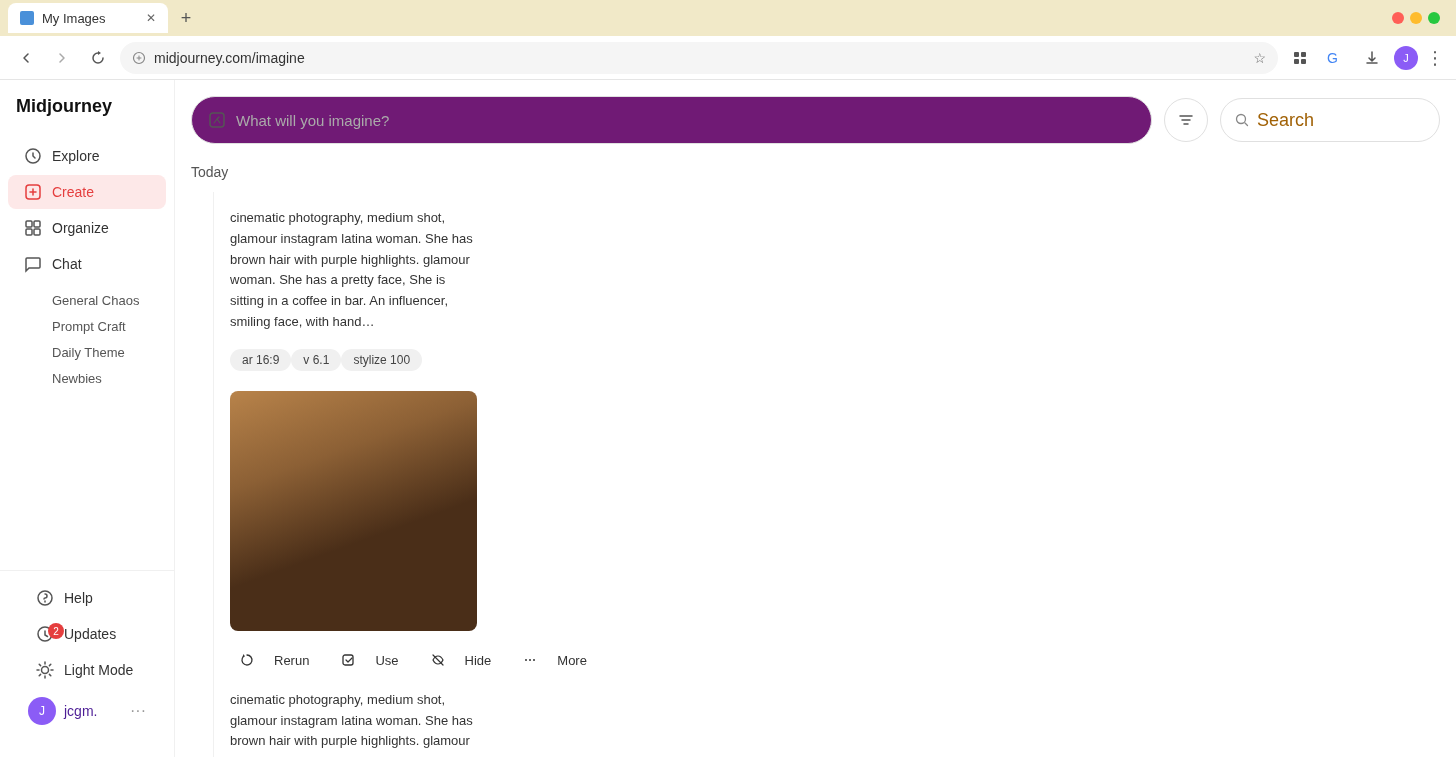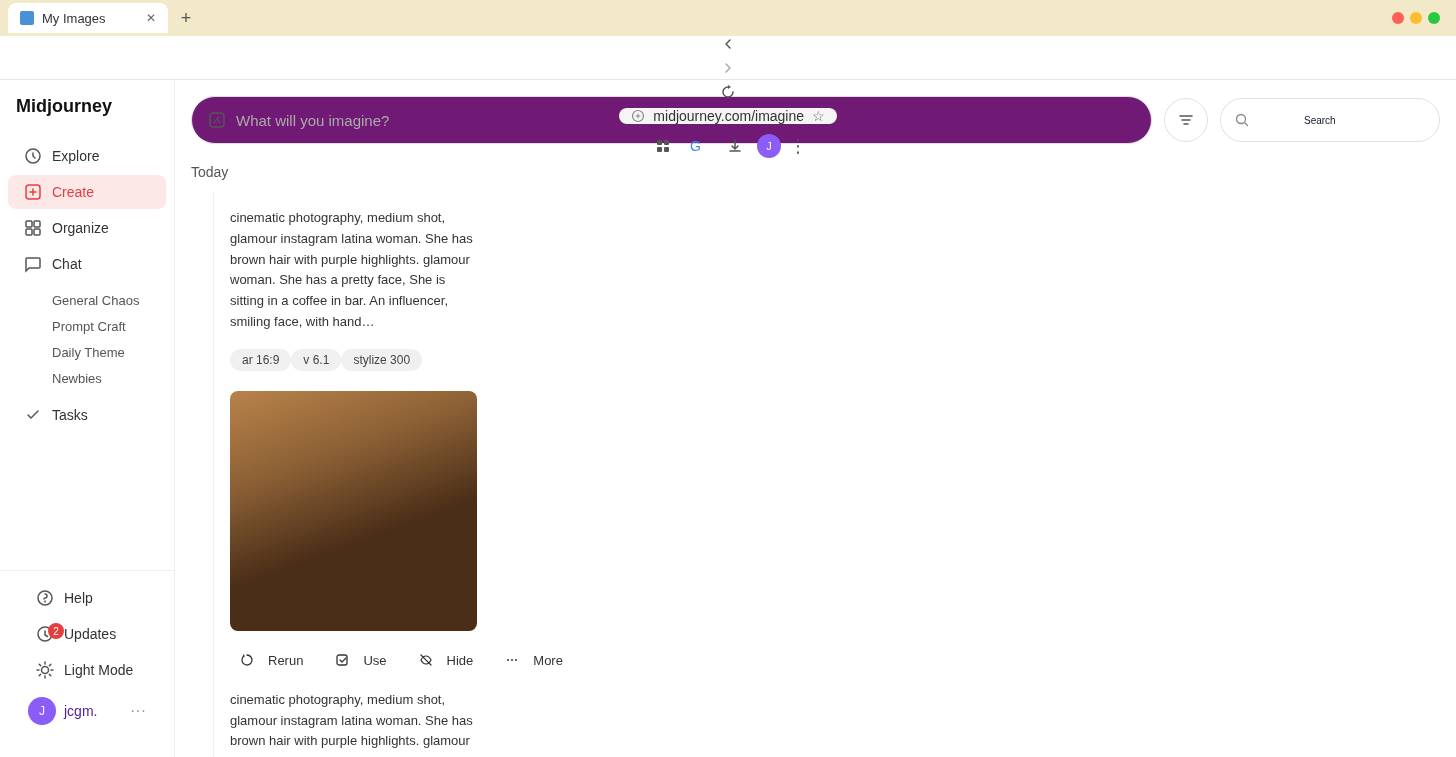--- a/index.html
+++ b/index.html
@@ -11,21 +11,21 @@
     .tab { background: #fff; border-radius: 8px 8px 0 0; padding: 0 12px; height: 30px; display: flex; align-items: center; gap: 8px; font-size: 13px; color: #333; min-width: 160px; }
     .tab-favicon { width: 14px; height: 14px; background: #4a90d9; border-radius: 2px; }
     .tab-close { margin-left: auto; color: #666; cursor: pointer; font-size: 12px; }
     .new-tab-btn { width: 28px; height: 28px; display: flex; align-items: center; justify-content: center; color: #555; cursor: pointer; font-size: 18px; }
     .window-btn { width: 12px; height: 12px; border-radius: 50%; cursor: pointer; }
     .win-min { background: #febc2e; }
     .win-max { background: #28c840; }
     .win-close { background: #ff5f57; }
     .win-btns-row { display: flex; gap: 6px; align-items: center; }
 
-    .nav-bar { background: #fff; display: flex; align-items: center; height: 44px; padding: 0 12px; gap: 8px; border-bottom: 1px solid #e5e5e5; flex-direction: column; }
+    .nav-bar { background: #fff; display: flex; align-items: center; height: 44px; padding: 0 12px; gap: 8px; border-bottom: 1px solid #e5e5e5; }
     .nav-btn { width: 28px; height: 28px; display: flex; align-items: center; justify-content: center; color: #555; cursor: pointer; border-radius: 50%; }
     .url-bar { flex: 1; height: 32px; background: #f5f5f5; border-radius: 16px; display: flex; align-items: center; padding: 0 12px; gap: 8px; font-size: 14px; color: #333; }
     .url-text { flex: 1; font-size: 14px; color: #333; }
     .star-btn, .ext-btn { color: #666; font-size: 14px; cursor: pointer; }
     .nav-right { display: flex; gap: 8px; align-items: center; }
     .nav-icon-btn { width: 28px; height: 28px; display: flex; align-items: center; justify-content: center; color: #555; cursor: pointer; }
     .avatar-circle { width: 24px; height: 24px; border-radius: 50%; background: #8b5cf6; display: flex; align-items: center; justify-content: center; color: white; font-size: 11px; }
     .more-btn { font-size: 18px; color: #555; cursor: pointer; }
 
     
@@ -50,38 +50,38 @@
 
     
     .main-content { flex: 1; overflow-y: auto; padding: 16px 16px; background: #fff; }
 
     
     .top-bar { display: flex; align-items: center; gap: 12px; margin-bottom: 20px; }
     .imagine-input { flex: 1; height: 48px; border: 1px solid #e0e0e0; border-radius: 24px; display: flex; align-items: center; padding: 0 16px; gap: 10px; background: #701a75; cursor: text; }
     .imagine-placeholder { color: #aaa; font-size: 15px; }
     .filter-btn { width: 44px; height: 44px; border: 1px solid #e0e0e0; border-radius: 50%; display: flex; align-items: center; justify-content: center; cursor: pointer; color: #555; }
     .search-bar { width: 220px; height: 44px; border: 1px solid #e0e0e0; border-radius: 22px; display: flex; align-items: center; padding: 0 14px; gap: 8px; cursor: pointer; }
-    .search-text { color: #0f172a; font-size: 10px; margin-left: 47px; }
+    .search-text { color: #a16207; font-size: 18px; }
 
     
     .section-label { font-size: 14px; color: #555; margin-bottom: 12px; font-weight: 500; }
 
     
     .image-grid { display: grid; grid-template-columns: 1fr 1fr; gap: 6px; max-width: 900px; }
     .image-cell { border-radius: 8px; overflow: hidden; position: relative; background: #ccc; cursor: pointer; }
     .image-placeholder { width: 100%; height: 240px; background: linear-gradient(135deg, #c9956a 0%, #8b6340 30%, #6b4423 60%, #4a3020 100%); position: relative; overflow: hidden; }
     .image-placeholder::after { content: ''; position: absolute; inset: 0; background: rgba(0,0,0,0.1); }
 
     
     .image-panel { width: 280px; min-width: 280px; padding: 16px; border-left: 1px solid #f0f0f0; background: #fff; }
     .image-desc { font-size: 13px; color: #333; line-height: 1.6; margin-bottom: 16px; }
     .image-tags { display: flex; gap: 0; flex-wrap: wrap; margin-bottom: 20px; }
     .tag { background: #f0f0f0; border-radius: 16px; padding: 4px 12px; font-size: 12px; color: #444; }
     .action-row { display: flex; gap: 12px; align-items: center; margin-top: auto; }
-    .action-btn { display: flex; align-items: center; gap: 14px; font-size: 13px; color: #333; cursor: pointer; padding: 6px 10px; border-radius: 8px; }
+    .action-btn { display: flex; align-items: center; gap: 20px; font-size: 13px; color: #333; cursor: pointer; padding: 6px 10px; border-radius: 8px; }
     .action-btn svg { width: 14px; height: 14px; }
     .panel-desc2 { font-size: 13px; color: #333; line-height: 1.6; margin-top: 16px; }
 
     
     .img1 { background: linear-gradient(160deg, #c8974a 0%, #a06c30 25%, #5c3a1e 50%, #3d2510 75%, #2a1a0e 100%); }
     .img2 { background: linear-gradient(160deg, #b8834a 0%, #8c6035 25%, #4a2e18 50%, #d4a870 30%, #8c6035 80%); }
     .img3 { background: linear-gradient(160deg, #b8834a 0%, #8c6035 25%, #4a2e18 50%, #5a3a20 75%); }
     .img4 { background: linear-gradient(160deg, #c09060 0%, #8c6035 30%, #4a2e18 60%, #3a2210 90%); }
     .img5 { background: linear-gradient(160deg, #b8834a 0%, #7c5030 40%, #3a2210 80%); }
     .img6 { background: linear-gradient(160deg, #c09060 0%, #8c6035 30%, #5a3a20 70%); }
@@ -193,26 +193,20 @@
         <span>Chat</span>
       </div>
 
       <div class="nav-sub">
         <div class="nav-sub-item">General Chaos</div>
         <div class="nav-sub-item">Prompt Craft</div>
         <div class="nav-sub-item">Daily Theme</div>
         <div class="nav-sub-item">Newbies</div>
       </div>
 
-      <div class="nav-item">
-        <svg viewBox="0 0 18 18" fill="none">
-            <path d="M4 9l3 3 7-7" stroke="#555" stroke-width="1.5" stroke-linecap="round" stroke-linejoin="round"></path>
-          </svg>
-        <span>Tasks</span>
-      </div>
     </div>
 
     <div class="sidebar-bottom">
 
       <div class="sidebar-bottom-item">
         <svg width="18" height="18" viewBox="0 0 18 18" fill="none">
             <circle cx="9" cy="9" r="7" stroke="#555" stroke-width="1.5"></circle>
             <path d="M9 13v-1M9 5a2 2 0 0 1 0 4c-1 0-1 1-1 1" stroke="#555" stroke-width="1.5" stroke-linecap="round"></path>
           </svg>
         <span>Help</span>
@@ -308,21 +302,21 @@
           </div>
         </div>
       </div>
 
       <div class="image-panel">
         <p class="image-desc">cinematic photography, medium shot, glamour instagram latina woman. She has brown hair with purple highlights. glamour woman. She has a pretty face, She is sitting in a coffee in bar. An influencer, smiling face, with hand…</p>
 
         <div class="image-tags">
           <div class="tag">ar 16:9</div>
           <div class="tag">v 6.1</div>
-          <div class="tag">stylize 300</div>
+          <div class="tag">stylize 100</div>
         </div>
 
         <div style="height: 240px; background: linear-gradient(160deg, #b8834a 0%, #8c6035 30%, #4a2e18 60%); border-radius: 8px; margin-bottom: 16px;"></div>
 
         <div class="action-row">
           <div class="action-btn">
             <svg width="14" height="14" viewBox="0 0 14 14" fill="none">
                 <path d="M7 2a5 5 0 1 1-3.5 1.4" stroke="#333" stroke-width="1.3" stroke-linecap="round"></path>
                 <path d="M3.5 1L5 3.5l-2.5.5" fill="#333"></path>
               </svg>

